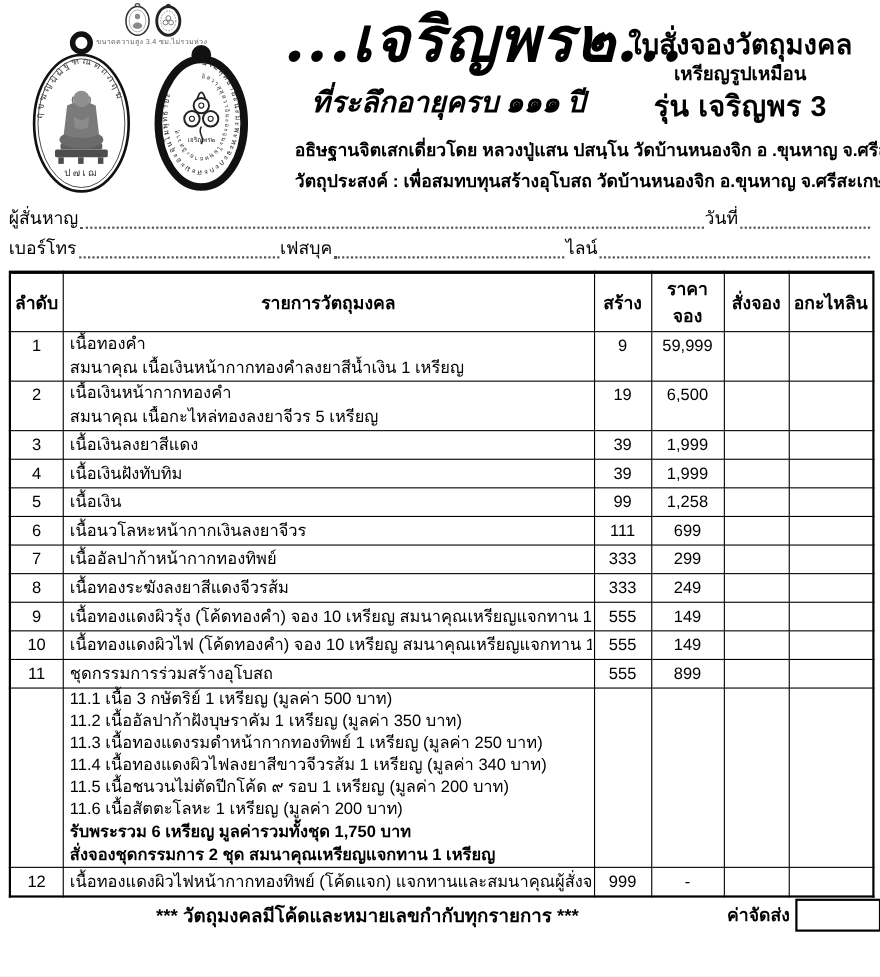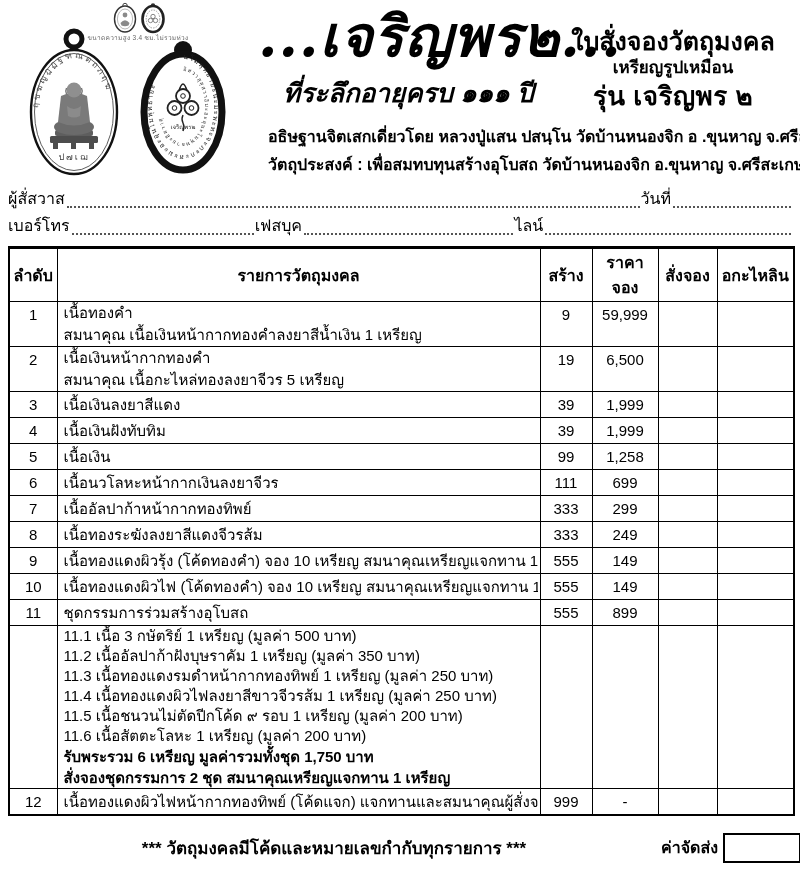--- a/index.html
+++ b/index.html
@@ -18,41 +18,41 @@
   .mini-caption { position:absolute; left:78px; top:33px; width:120px;
                   font-size:6.5px; color:#666; text-align:center; letter-spacing:.3px; }
   .script-title {
     position:absolute; left:258px; top:0px; width:350px;
     font-family:"DejaVu Serif","Liberation Serif",serif;
     font-style:italic; font-weight:700; font-size:56px; line-height:1.3;
     white-space:nowrap; letter-spacing:1px;
   }
   .script-sub {
     position:absolute; left:283px; top:72px; width:290px;
-    font-family:Liberation Sans, sans-serif;
+    font-family:Liberation Serif, serif;
     font-style:italic; font-weight:600; font-size:26px; white-space:nowrap;
   }
   .order-block { position:absolute; right:8px; top:26px; width:238px; text-align:center; }
   .order-title { font-size:25px; font-weight:bold; line-height:1.25; }
   .order-sub   { font-size:17px; font-weight:bold; line-height:1.3; }
   .order-edition { font-size:26px; font-weight:800; line-height:1.2; margin-top:2px; letter-spacing:.5px; }
   .blessing { position:absolute; left:268px; top:124px; width:524px;
               font-size:16px; font-weight:bold; text-align:center; white-space:nowrap; }
   .purpose  { position:absolute; left:268px; top:152px; width:524px;
               font-size:16px; font-weight:bold; text-align:center; white-space:nowrap; }
   
   .form-lines { margin:2px 8px 0 8px; }
   .fline { display:flex; align-items:flex-end; height:27px; font-size:16px; }
   .fline .lbl { padding:0 1px 1px 0; white-space:nowrap; }
   .dotted { border-bottom:2px dotted #555; margin:0 1px 4px 1px; height:2px; }
   .grow1 { flex-grow:1; } .grow115 { flex-grow:1.15; } .grow135 { flex-grow:1.35; }
   .w118 { width:118px; }
   
   table.order {
-    width:785px; margin:7px 0 16px 8px; border-collapse:collapse; table-layout:fixed;
+    width:785px; margin:7px 0 0 8px; border-collapse:collapse; table-layout:fixed;
     border:2px solid #000; border-top:3px solid #000;
   }
   table.order th, table.order td { border:1px solid #000; vertical-align:top; }
   table.order th { font-size:16px; font-weight:bold; height:25px; padding:1px 2px; vertical-align:middle; }
   table.order td { font-size:15px; padding:0 2px; }
   tr.row td { height:26px; }
   .item-line { line-height:22px; white-space:nowrap; overflow:hidden; }
   tr.row:not(.tall) .item-line { line-height:25px; }
   .c-no  { text-align:center; line-height:25px; }
   .c-num { text-align:center; line-height:25px; }
@@ -137,30 +137,30 @@
       <path d="M43,75 q-2,4 0,8 q2,4 0,8" fill="none" stroke="#222" stroke-width="1.4"></path>
       <text x="43" y="89" font-size="6" fill="#222" text-anchor="middle">เจริญพร๒</text>
     </svg>
 
     <div class="script-title">...เจริญพร๒...</div>
     <div class="script-sub">ที่ระลึกอายุครบ ๑๑๑ ปี</div>
 
     <div class="order-block">
       <div class="order-title">ใบสั่งจองวัตถุมงคล</div>
       <div class="order-sub">เหรียญรูปเหมือน</div>
-      <div class="order-edition">รุ่น เจริญพร ๒</div>
+      <div class="order-edition">รุ่น เจริญพร 3</div>
     </div>
 
     <div class="blessing">อธิษฐานจิตเสกเดี่ยวโดย หลวงปู่แสน ปสนฺโน วัดบ้านหนองจิก อ .ขุนหาญ จ.ศรีสะเกษ</div>
     <div class="purpose">วัตถุประสงค์ : เพื่อสมทบทุนสร้างอุโบสถ วัดบ้านหนองจิก อ.ขุนหาญ จ.ศรีสะเกษ</div>
   </div>
 
   <div class="form-lines">
     <div class="fline">
-      <span class="lbl">ผู้สั่สวาส</span>
+      <span class="lbl">ผู้สั่นหาญ</span>
       <span class="dotted grow1"></span>
       <span class="lbl">วันที่</span>
       <span class="dotted w118"></span>
     </div>
     <div class="fline">
       <span class="lbl">เบอร์โทร</span>
       <span class="dotted grow1"></span>
       <span class="lbl">เฟสบุค</span>
       <span class="dotted grow115"></span>
       <span class="lbl">ไลน์</span>
@@ -302,21 +302,21 @@
         </tr>
       </tbody>
     <tbody>
       <tr class="set-row">
         <td></td>
         <td class="c-item">
           <div id="set-details">
               <div class="set-line">11.1 เนื้อ 3 กษัตริย์ 1 เหรียญ (มูลค่า 500 บาท)</div>
               <div class="set-line">11.2 เนื้ออัลปาก้าฝังบุษราคัม 1 เหรียญ (มูลค่า 350 บาท)</div>
               <div class="set-line">11.3 เนื้อทองแดงรมดำหน้ากากทองทิพย์ 1 เหรียญ (มูลค่า 250 บาท)</div>
-              <div class="set-line">11.4 เนื้อทองแดงผิวไฟลงยาสีขาวจีวรส้ม 1 เหรียญ (มูลค่า 250 บาท)</div>
+              <div class="set-line">11.4 เนื้อทองแดงผิวไฟลงยาสีขาวจีวรส้ม 1 เหรียญ (มูลค่า 340 บาท)</div>
               <div class="set-line">11.5 เนื้อชนวนไม่ตัดปีกโค้ด ๙ รอบ 1 เหรียญ (มูลค่า 200 บาท)</div>
               <div class="set-line">11.6 เนื้อสัตตะโลหะ 1 เหรียญ (มูลค่า 200 บาท)</div>
             </div>
           <div class="set-sum">รับพระรวม 6 เหรียญ มูลค่ารวมทั้งชุด 1,750 บาท</div>
           <div class="set-sum">สั่งจองชุดกรรมการ 2 ชุด สมนาคุณเหรียญแจกทาน 1 เหรียญ</div>
         </td>
         <td></td>
         <td></td>
         <td></td>
         <td></td>

